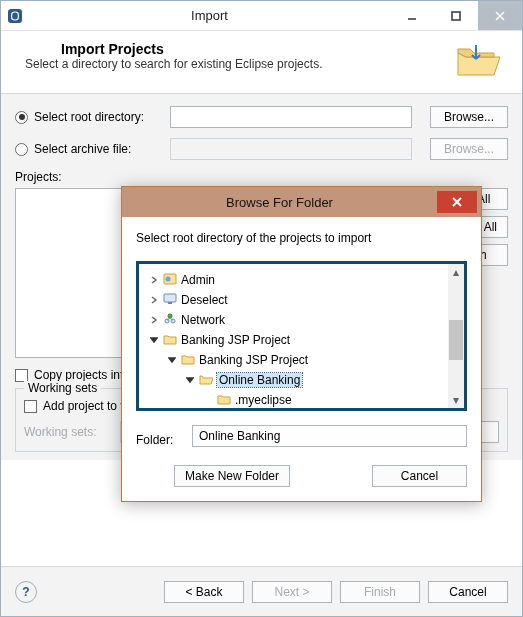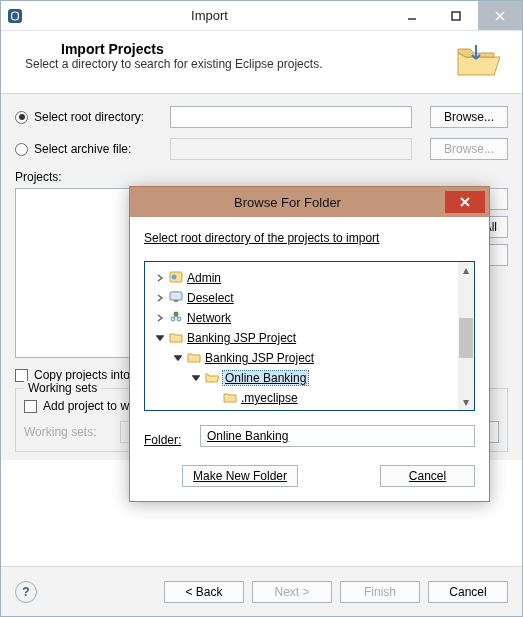--- a/index.html
+++ b/index.html
@@ -49,28 +49,28 @@
   .working-row   { display:flex; align-items:center; gap:6px; }
   .working-row .dropdown{ flex:1; height:22px; border:1px solid #cfd4d8; background:#f3f3f3; }
   .working-row .label{ width:90px; color:#a8abae; }
 
   .iw-footer     { position:absolute; left:0; right:0; bottom:0; height:50px; padding:10px 14px; background:#f3f3f3; border-top:1px solid #d6d9dc; display:flex; align-items:center; gap:8px; }
   .iw-footer .help{ width:22px; height:22px; border:1px solid #9bb0c3; border-radius:50%; color:#2c5a85; display:flex; align-items:center; justify-content:center; font-weight:bold; }
   .iw-footer .spacer{ flex:1; }
   .iw-footer .btn{ min-width:80px; }
 
   
-  .bff-window    { position:absolute; left:129px; top:186px; width:361px; background:#fff; border:1px solid #b57a52; box-shadow:0 2px 16px rgba(0,0,0,.3); }
+  .bff-window    { position:absolute; left:121px; top:186px; width:361px; background:#fff; border:1px solid #b57a52; box-shadow:0 2px 16px rgba(0,0,0,.3); }
   .bff-titlebar  { height:30px; background:#c3957a; display:flex; align-items:center; }
   .bff-title     { flex:1; text-align:center; color:#111; font-size:13px; }
   .bff-close     { width:40px; height:22px; margin-right:4px; background:#c94130; display:flex; align-items:center; justify-content:center; }
   .bff-close svg { width:10px; height:10px; stroke:#fff; stroke-width:2; }
-  .bff-body      { padding:14px 14px 14px 14px;text-decoration:underline; }
+  .bff-body      { padding:14px 14px 14px 14px; }
   .bff-instr     { margin-bottom:16px; }
-  .tree          { border:1px solid #0c4a6e; height:150px; background:#fff; position:relative; padding:6px 16px 0 6px; overflow:hidden; }
+  .tree          { border:3px solid #0c4a6e; height:150px; background:#fff; position:relative; padding:6px 16px 0 6px; overflow:hidden; }
   .tree-sb       { position:absolute; right:0; top:0; bottom:0; width:16px; background:#f1f1f1; }
   .tree-sb-up, .tree-sb-down{ height:16px; display:flex; align-items:center; justify-content:center; color:#666; }
   .tree-sb-track { position:absolute; top:16px; bottom:16px; left:0; right:0; }
   .tree-sb-thumb { position:absolute; right:1px; width:14px; top:40px; height:40px; background:#c5c5c5; }
   .tree-row      { display:flex; align-items:center; height:20px; gap:4px; white-space:nowrap; }
   .expander      { width:10px; height:10px; display:inline-flex; align-items:center; justify-content:center; }
   .expander svg  { width:8px; height:8px; stroke:#666; stroke-width:1.5; fill:none; }
   .expander.open svg{ stroke:#333; fill:#333; }
   .tree-label.selected{ background:#cde6f7; outline:1px dotted #2f6fa7; padding:0 2px; }
 

